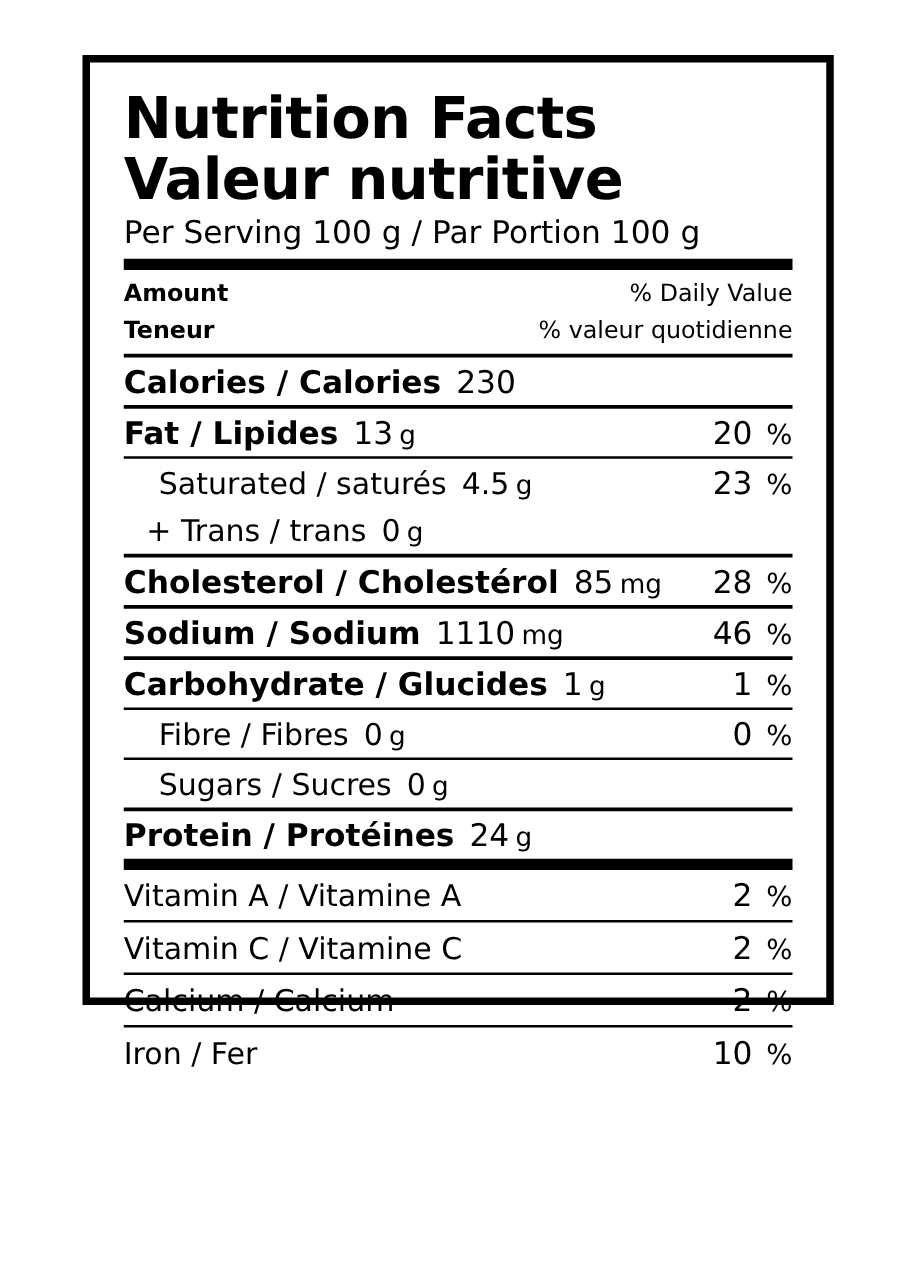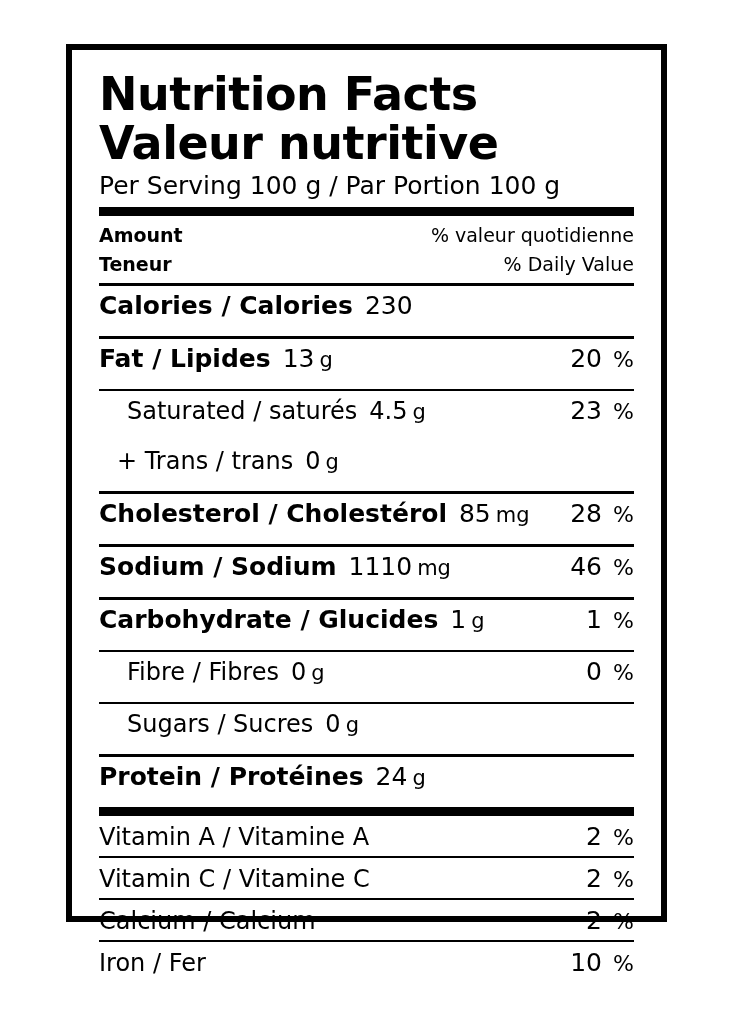--- a/index.html
+++ b/index.html
@@ -13,21 +13,21 @@
     font-family: "DejaVu Sans", sans-serif;
     color: #000000;
     position: relative;
   }
 
   .panel {
     position: absolute;
     left: 66px;
     top: 44px;
     width: 601px;
-    height: 878px;
+    height: 760px;
     border: 6px solid #000;
     box-sizing: border-box;
     background: #fff;
   }
 
   .inner {
     position: absolute;
     left: 27px;
     top: 20px;
     right: 27px;
@@ -64,21 +64,21 @@
   }
   .rule-med {
     border-top: 3px solid #000;
     margin: 0;
   }
 
   .row {
     display: flex;
     align-items: baseline;
     justify-content: space-between;
-    padding: 5px 0 16px 0;
+    padding: 5px 0 4px 0;
   }
   .row .left {
     display: flex;
     align-items: baseline;
     white-space: nowrap;
   }
   .row .right {
     white-space: nowrap;
     text-align: left;
   }
@@ -161,22 +161,22 @@
     <div class="serving">Per Serving 100 g / Par Portion 100 g</div>
 
     <div class="rule-thick"></div>
 
     <div class="amount-block">
       <div class="amount-col">
         <div>Amount</div>
         <div class="sub">Teneur</div>
       </div>
       <div class="dv-col">
+        <div>% Daily Value</div>
         <div>% valeur quotidienne</div>
-        <div>% Daily Value</div>
       </div>
     </div>
 
     <div class="rule-med"></div>
 
     <div class="row">
       <div class="left">
         <span class="nut-name">Calories / Calories</span>
         <span class="nut-value">230</span>
       </div>

